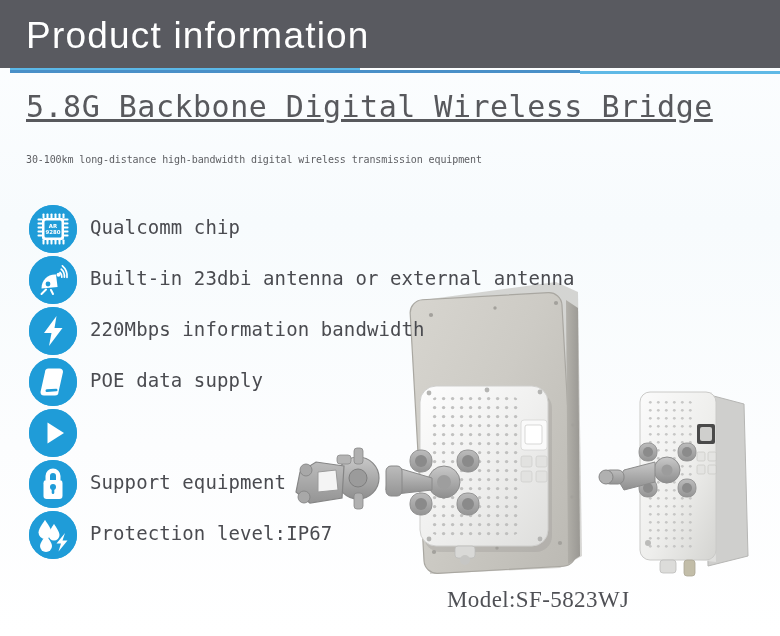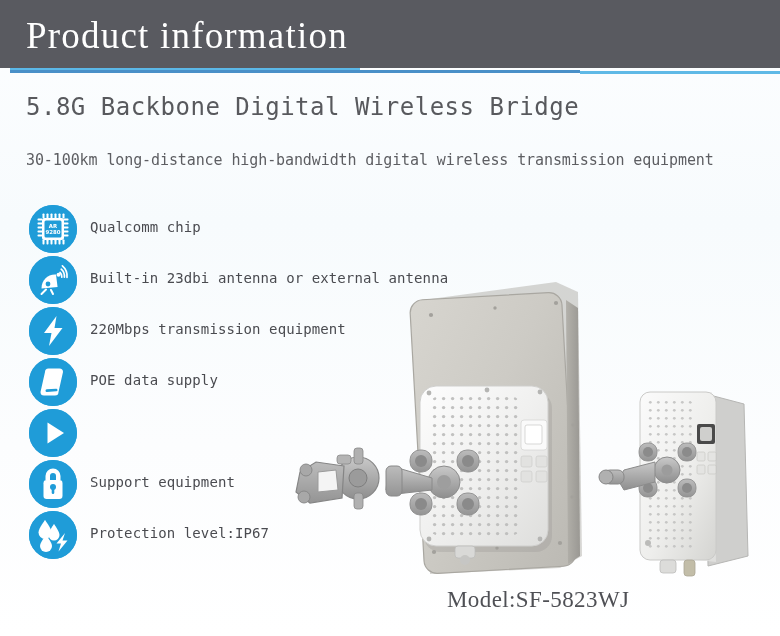--- a/index.html
+++ b/index.html
@@ -14,63 +14,63 @@
     overflow:hidden;
   }
 
   
   .hdr-bar{
     position:absolute;left:0;top:0;width:780px;height:68px;
     background:#595a60;
   }
   .hdr-title{
     position:absolute;left:26px;top:16px;
-    font-family:Liberation Serif, serif;
+    font-family:Liberation Sans, sans-serif;
     font-size:37px;line-height:40px;color:#ffffff;
     letter-spacing:1.2px;white-space:nowrap;
   }
   .accent-left{
     position:absolute;left:10px;top:68px;width:350px;height:4px;
     background:#5bb8e8;
   }
   .accent-mid{
     position:absolute;left:10px;top:70px;width:570px;height:3px;
     background:#4a90c8;
   }
   .accent-right{
     position:absolute;left:580px;top:71px;width:200px;height:3px;
     background:#5fb9e6;
   }
 
   
   .subtitle{
     position:absolute;left:26px;top:89px;
     font-family:"DejaVu Sans Mono",monospace;
-    font-size:24px;line-height:36px;color:#58595d;
-    letter-spacing:0.5px;white-space:nowrap;
+    font-size:30px;line-height:36px;color:#58595d;
+    letter-spacing:0.5px;white-space:nowrap;text-decoration:underline;
   }
   .tagline{
     position:absolute;left:26px;top:150px;
     font-family:"DejaVu Sans Mono",monospace;
-    font-size:15px;line-height:20px;color:#5d5e62;
+    font-size:10px;line-height:20px;color:#5d5e62;
     letter-spacing:-0.1px;white-space:nowrap;
   }
 
   
   .features{position:absolute;left:0;top:203px;width:520px;}
   .frow{position:relative;height:51px;}
   .fico{
     position:absolute;left:29px;top:2px;width:48px;height:48px;
     border-radius:50%;background:#1f9cd8;
   }
   .fico svg{display:block;width:48px;height:48px;}
   .ftxt{
     position:absolute;left:90px;top:13px;
     font-family:"DejaVu Sans Mono",monospace;
-    font-size:14px;line-height:22px;color:#4a4b50;
+    font-size:19px;line-height:22px;color:#4a4b50;
     letter-spacing:0.1px;white-space:nowrap;
   }
 
   
   .photo{position:absolute;left:0;top:0;width:780px;height:636px;pointer-events:none;}
 
   .model{
     position:absolute;left:447px;top:583px;
     font-family:Liberation Serif, serif;
     font-size:23px;line-height:34px;color:#4f5055;
@@ -313,21 +313,21 @@
       <span class="ftxt">Built-in 23dbi antenna or external antenna</span>
     </div>
 
     <div class="frow">
       <span class="fico">
         <svg viewBox="0 0 48 48">
           <circle cx="24" cy="24" r="24" fill="#1f9cd8"></circle>
           <path d="M27.5 9 L15 26 h7.5 L20 39 L33.5 21 H25.5 Z" fill="#ffffff"></path>
         </svg>
       </span>
-      <span class="ftxt">220Mbps transmission equipment</span>
+      <span class="ftxt">220Mbps information bandwidth</span>
     </div>
 
     <div class="frow">
       <span class="fico">
         <svg viewBox="0 0 48 48">
           <circle cx="24" cy="24" r="24" fill="#1f9cd8"></circle>
           <path d="M19.5 10.5 h11 a3.5 3.5 0 0 1 3.5 3.5 l-4.5 20 a3.5 3.5 0 0 1 -3.5 3.5 h-11 a3.5 3.5 0 0 1 -3.5 -3.5 l4.5 -20 a3.5 3.5 0 0 1 3.5 -3.5 Z" fill="#ffffff"></path>
           <rect x="16.5" y="31" width="12" height="2.6" rx="1.3" fill="#1f9cd8" transform="rotate(-4 22.5 32.3)"></rect>
         </svg>
       </span>

